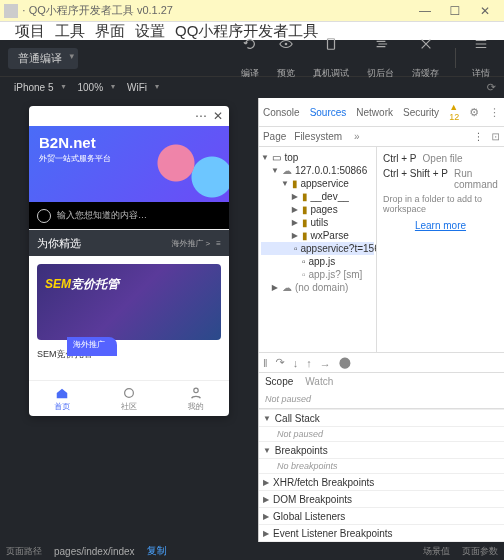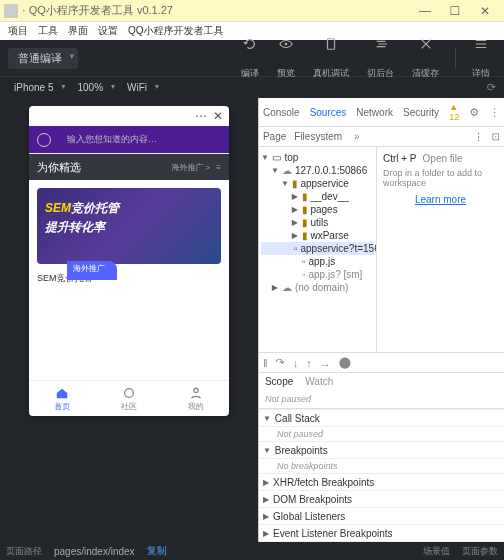--- a/index.html
+++ b/index.html
@@ -1,39 +1,39 @@
 <!DOCTYPE html>
 <html><head>
 <meta charset="utf-8">
 <style>
 * { margin: 0; padding: 0; box-sizing: border-box; font-family: "Microsoft YaHei", Arial, sans-serif; }
 body { width: 504px; height: 560px; background: #fff; overflow: hidden; font-size: 11px; }
 .titlebar { height: 22px; background: #fef9c3; border-bottom: 1px solid #ddd; display: flex; align-items: center; padding: 0 4px; }
 .titlebar .icon { width: 14px; height: 14px; background: #ccc; margin-right: 4px; }
 .titlebar .title { flex: 1; font-size: 11px; color: #666; }
 .titlebar .winbtn { width: 30px; text-align: center; color: #666; font-size: 12px; }
-.menubar { height: 18px; background: #fff; display: flex; align-items: center; padding: 0 8px; gap: 10px; font-size: 10px; color: #333; }
+.menubar { height: 18px; background: #fff; display: flex; align-items: center; padding: 0 15px; gap: 10px; font-size: 15px; color: #333; }
 .toolbar { height: 36px; background: #23262b; display: flex; align-items: center; padding: 0 8px; gap: 6px; }
 .compile-sel { background: #333840; color: #ccc; font-size: 11px; padding: 3px 16px 3px 10px; border-radius: 3px; position: relative; }
 .compile-sel::after { content: "▾"; position: absolute; right: 4px; font-size: 9px; color: #888; }
 .spacer { flex: 1; }
 .tool-btn { display: flex; flex-direction: column; align-items: center; color: #aaa; font-size: 9px; padding: 0 6px; gap: 16px; }
 .tool-btn svg { width: 14px; height: 14px; }
 .devicebar { height: 22px; background: #23262b; display: flex; align-items: center; padding: 0 8px; gap: 4px; border-top: 1px solid #333; }
 .dev-sel { color: #ccc; font-size: 10px; padding: 2px 14px 2px 6px; position: relative; }
 .dev-sel::after { content: "▾"; position: absolute; right: 2px; font-size: 8px; color: #888; }
 .main { display: flex; height: 444px; }
 .preview-pane { width: 265px; background: #23262b; display: flex; flex-direction: column; align-items: center; padding-top: 8px; }
 .phone { width: 200px; height: 310px; background: #fff; border-radius: 4px; overflow: hidden; display: flex; flex-direction: column; box-shadow: 0 2px 8px rgba(0,0,0,0.3); }
 .phone-top { height: 20px; display: flex; justify-content: flex-end; align-items: center; padding: 0 6px; gap: 6px; font-size: 12px; color: #555; }
 .hero { height: 76px; background: linear-gradient(135deg, #4a6cf7 0%, #6b4cf7 100%); position: relative; padding: 8px 10px; color: #fff; overflow: hidden; }
 .hero .brand { font-size: 15px; font-weight: bold; }
 .hero .sub { font-size: 8px; margin-top: 2px; }
 .hero .art { position: absolute; right: -10px; bottom: -10px; width: 90px; height: 70px; background: radial-gradient(circle at 30% 30%, #ff8aa0 0 18px, transparent 19px), radial-gradient(circle at 70% 50%, #6ed3ff 0 20px, transparent 21px); opacity: 0.9; }
-.search-row { height: 28px; display: flex; align-items: center; padding: 0 8px; gap: 16px; background: #4c1d95; border-bottom: 1px solid #eee; }
+.search-row { height: 28px; display: flex; align-items: center; padding: 0 8px; gap: 6px; background: #000000; border-bottom: 1px solid #eee; }
 .search-circ { width: 14px; height: 14px; border: 1px solid #ccc; border-radius: 50%; }
 .search-ph { font-size: 9px; color: #bbb; flex: 1; white-space: nowrap; overflow: hidden; }
 .section-hd { height: 26px; background: #333840; color: #fff; display: flex; align-items: center; padding: 0 8px; font-size: 11px; }
 .section-hd .more { margin-left: auto; font-size: 8px; color: #aaa; }
 .banner-card { margin: 8px; height: 76px; border-radius: 4px; background: linear-gradient(135deg, #3b2f7a 0%, #5a3a9a 50%, #2a4a8a 100%); position: relative; overflow: hidden; color: #fff; padding: 12px 8px; }
 .banner-card .l1 { font-size: 12px; font-weight: bold; font-style: italic; }
 .banner-card .l1 .y { color: #ffd500; }
 .banner-card .l2 { font-size: 12px; font-weight: bold; font-style: italic; margin-top: 2px; }
 .banner-tag { position: absolute; left: 0; bottom: -8px; background: #5563ff; color: #fff; font-size: 8px; padding: 2px 12px 6px 6px; border-radius: 0 8px 0 0; margin-left: 38px; }
 .card-caption { padding: 0 8px; font-size: 9px; color: #333; }
@@ -147,33 +147,37 @@
 </div>
 
 <div class="main">
 
   <div class="preview-pane">
     <div class="phone">
       <div class="phone-top">
         <span>⋯</span>
         <span>✕</span>
       </div>
+      <div class="hero">
+        <div class="brand">B2N.net</div>
+        <div class="sub">外贸一站式服务平台</div>
+        <div class="art"></div>
+      </div>
       <div class="search-row">
         <div class="search-circ"></div>
         <div class="search-ph">输入您想知道的内容…</div>
       </div>
       <div class="section-hd">
         <span>为你精选</span>
         <span class="more">海外推广 &gt;</span>
         <span style="margin-left:6px;color:#aaa;font-size:8px">≡</span>
       </div>
       <div style="position:relative">
         <div class="banner-card">
           <div class="l1"><span class="y">SEM</span><span>竞价托管</span></div>
-          <div class="l2">提升转化率</div>
         </div>
         <div class="banner-tag">海外推广</div>
       </div>
       <div class="card-caption">SEM竞价托管</div>
       <div class="tabbar">
         <div class="tab active">
             <svg viewBox="0 0 16 16">
               <path fill="currentColor" d="M2 8l6-5 6 5v6H2z"></path>
             </svg>
             <span>首页</span>
@@ -268,20 +272,24 @@
             <span class="tri">▶</span>
             <span class="cloud">☁</span>
             <span>(no domain)</span>
           </div>
       </div>
       <div class="hint">
         <div class="hint-row">
             <span class="k">Ctrl + P</span>
             <span class="v">Open file</span>
           </div>
+        <div class="hint-row">
+            <span class="k">Ctrl + Shift + P</span>
+            <span class="v">Run command</span>
+          </div>
         <div class="drop">Drop in a folder to add to workspace</div>
         <div style="text-align:center;margin-top:6px"><a>Learn more</a></div>
       </div>
     </div>
     <div class="debug-bar">
       <span>‖</span>
       <span>↷</span>
       <span>↓</span>
       <span>↑</span>
       <span>→</span>

